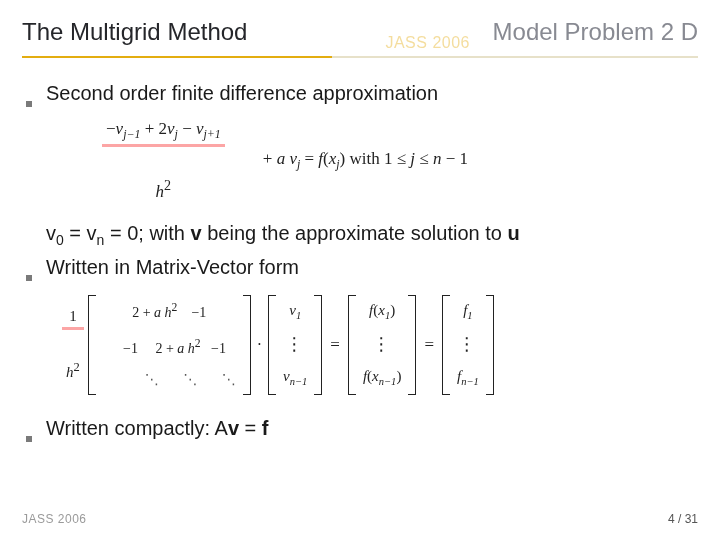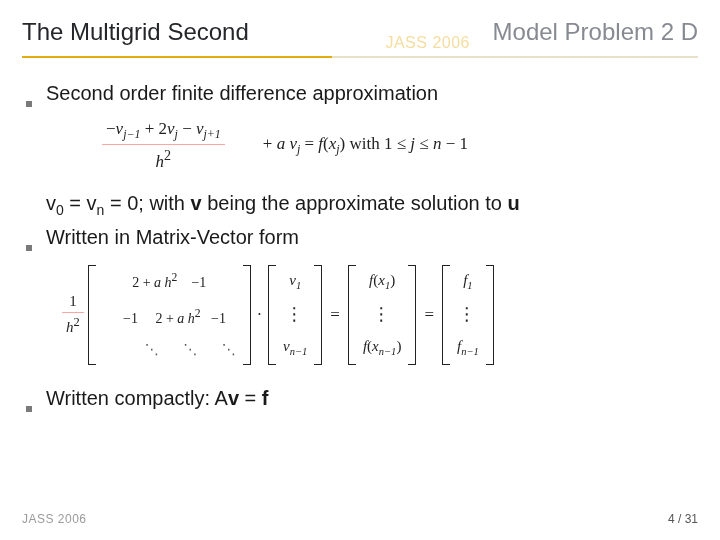--- a/index.html
+++ b/index.html
@@ -90,28 +90,29 @@
   }
   .frac {
     display: inline-block;
     text-align: center;
     vertical-align: middle;
     margin-right: 6px;
   }
   .frac .num {
     display: block;
     padding: 0 4px 2px 4px;
-    border-bottom: 1px solid #fca5a5;
+    border-bottom: 3px solid #fca5a5;
     font-size: 17px;
     white-space: nowrap;
   }
   .frac .den {
     display: block;
     padding: 2px 4px 0 4px;
     font-size: 17px;
+    margin-top: 28px;
   }
   .eq-inline {
     font-size: 17px;
     vertical-align: middle;
     margin-left: 28px;
   }
   sub {
     font-size: 0.70em;
     vertical-align: sub;
     font-style: italic;
@@ -190,21 +191,21 @@
   }
   .footer-right {
     color: #555;
   }
 </style>
 </head>
 <body>
 
 <div class="slide">
   <div class="header">
-    <div class="title-left">The Multigrid Second</div>
+    <div class="title-left">The Multigrid Method</div>
     <div class="title-right">Model Problem 2 D</div>
   </div>
   <div class="underline-wrap">
     <div class="underline-base"></div>
     <div class="underline-accent"></div>
   </div>
   <div class="watermark">JASS 2006</div>
 
   <div class="content">
 

